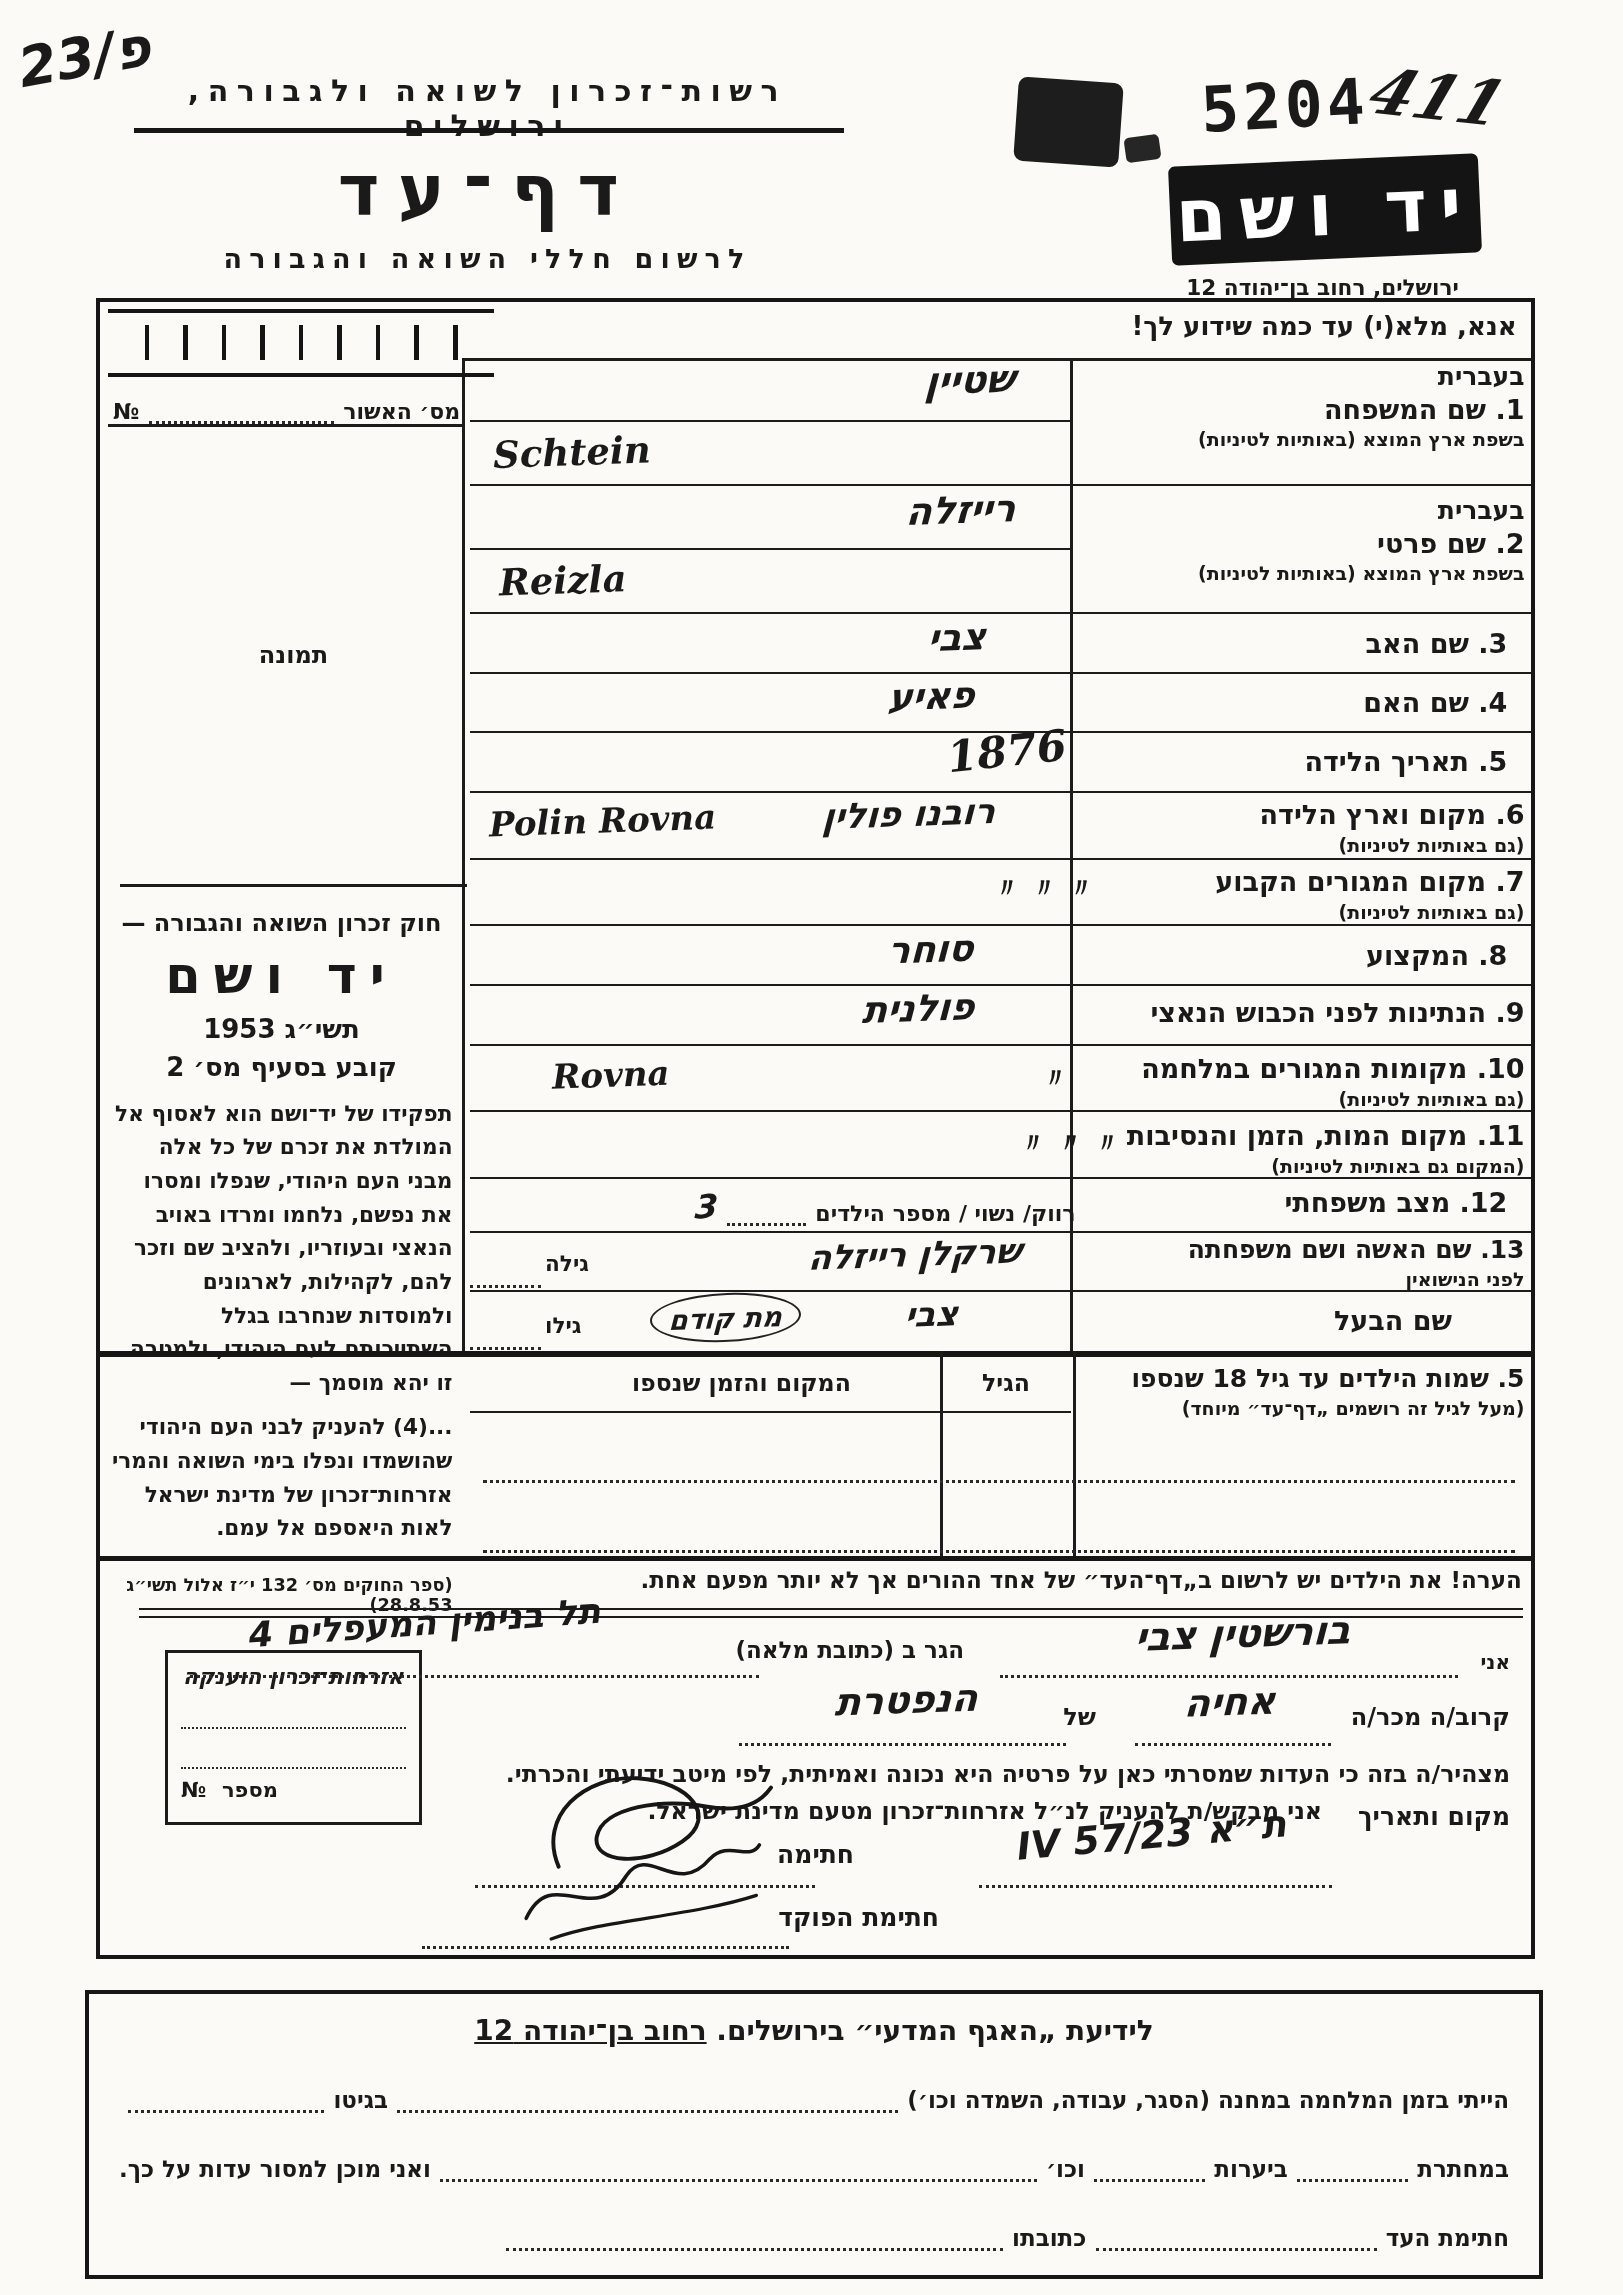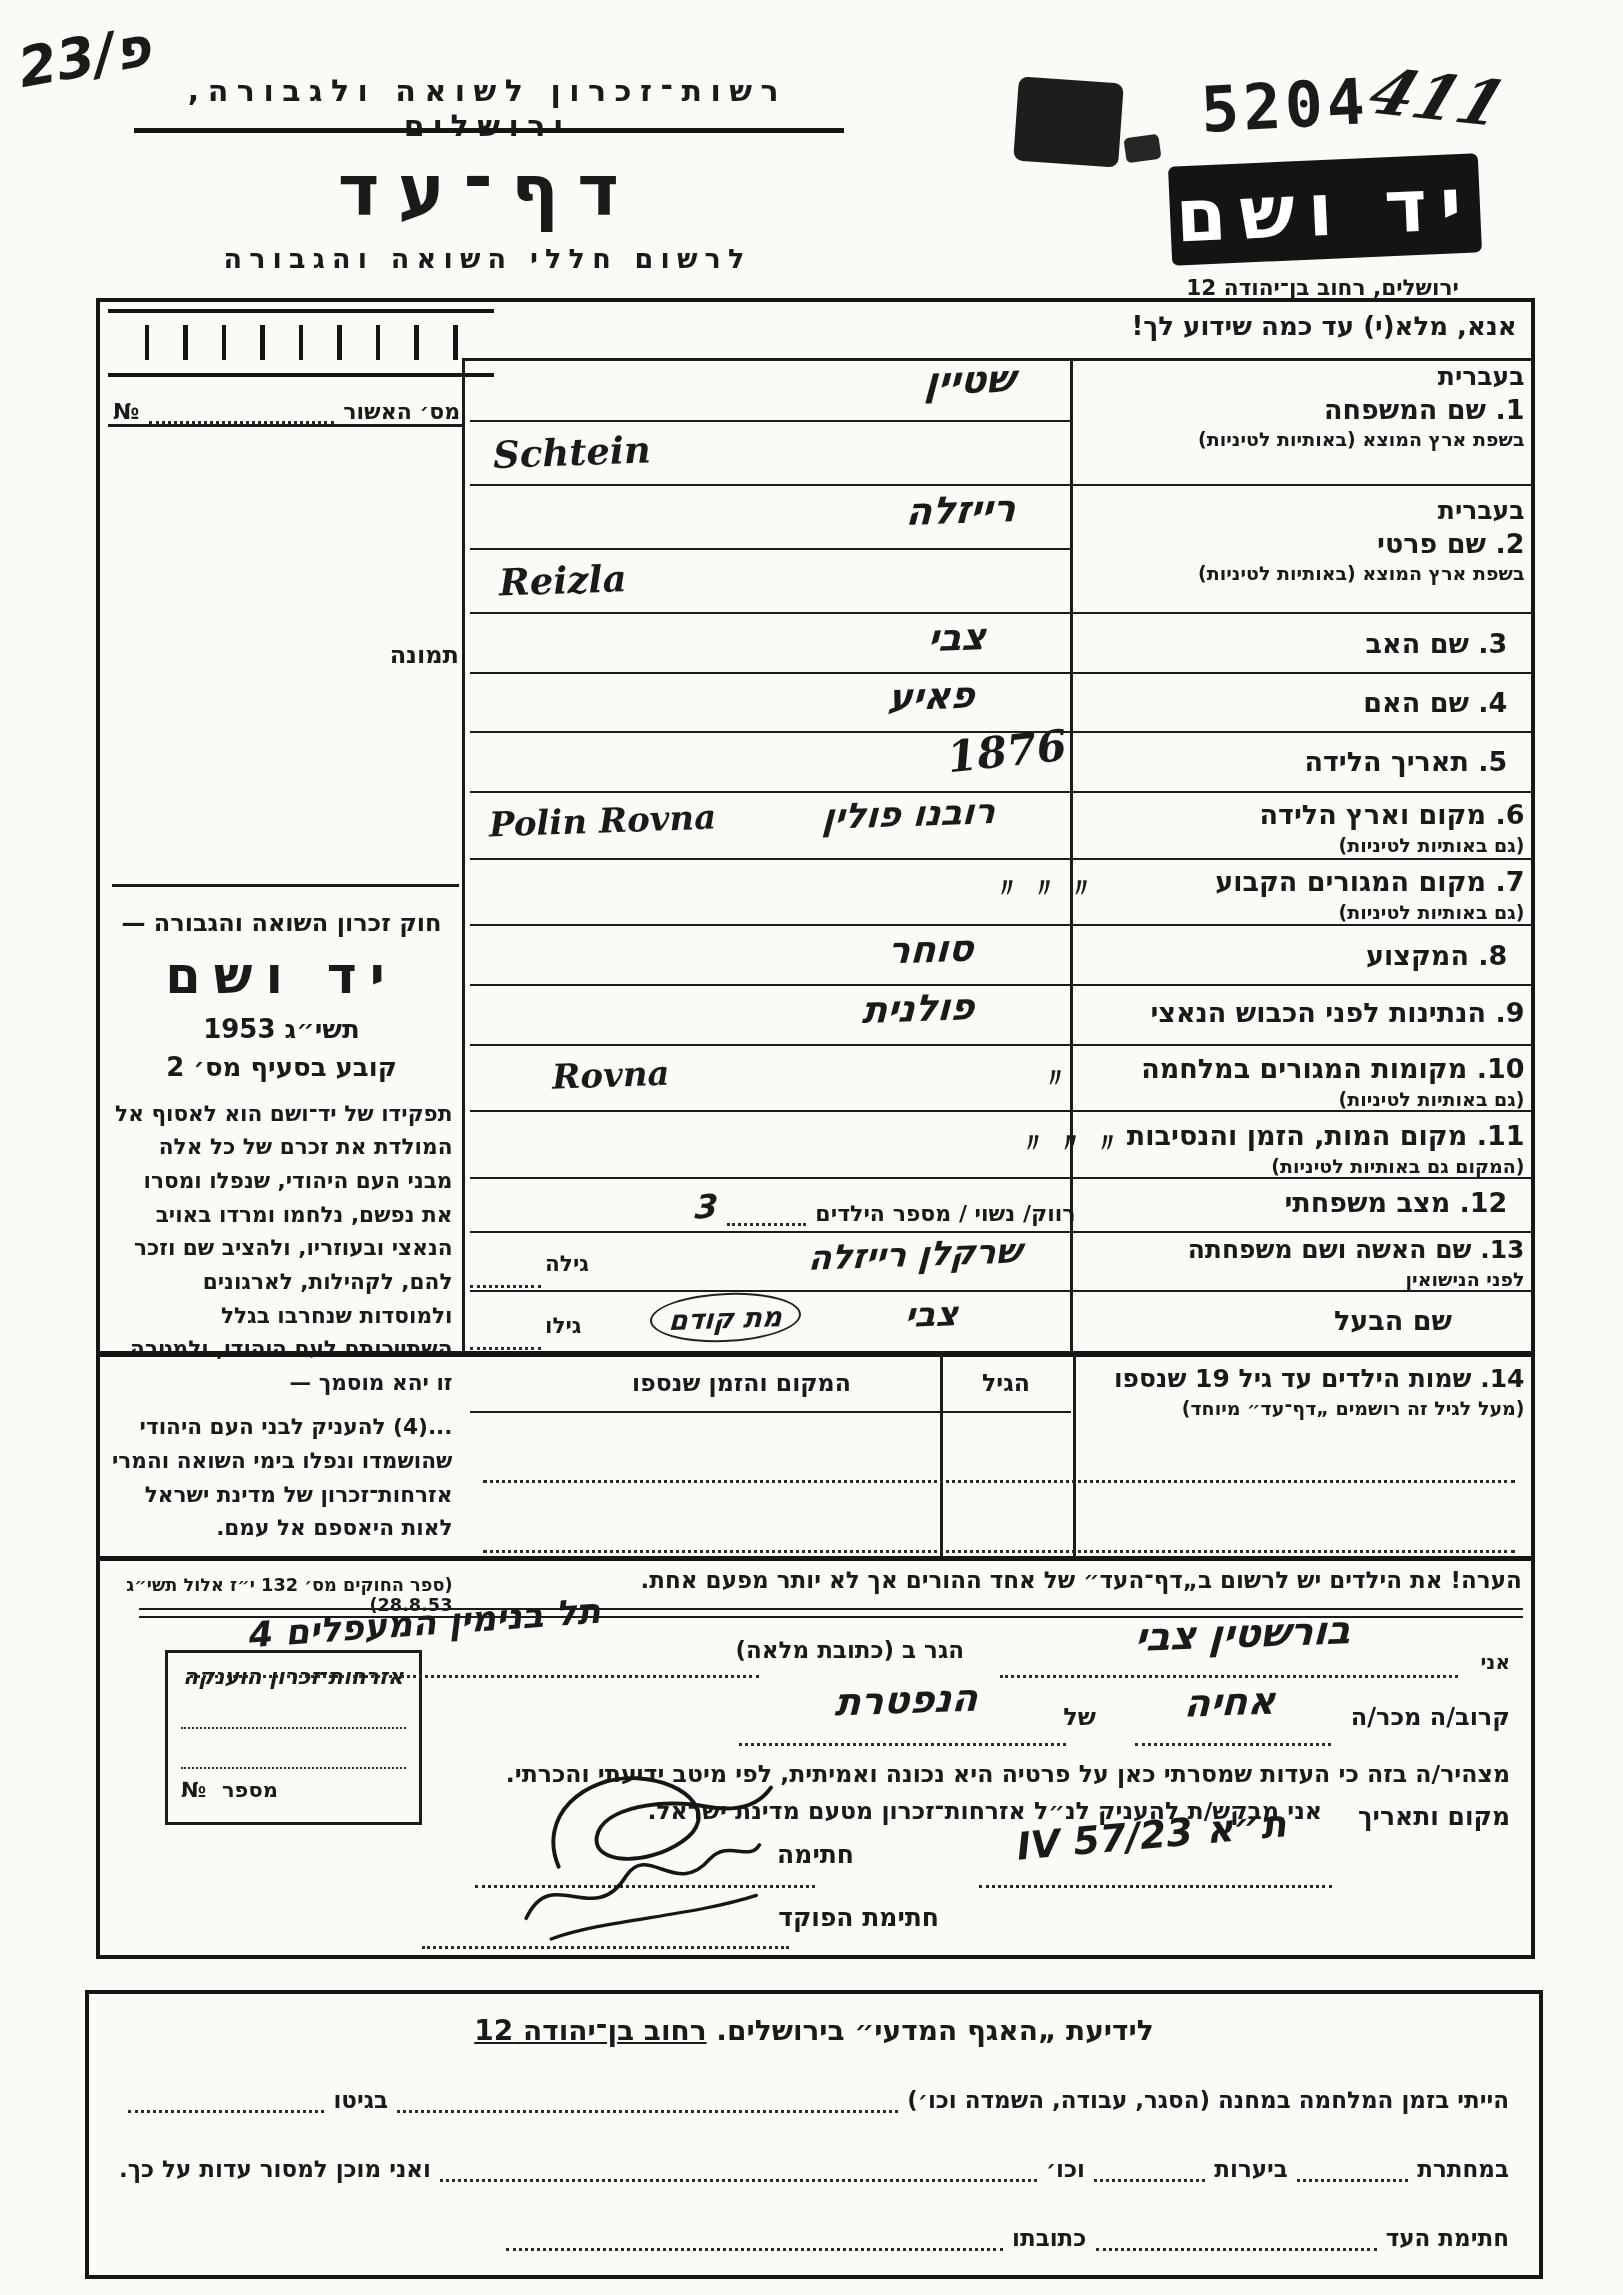--- a/index.html
+++ b/index.html
@@ -71,22 +71,22 @@
         <div class="tick"></div>
       <div class="tick"></div>
     </div>
 
     <div class="abs flexrow" style="top:80px;left:7.9px;width:347px;height:42px;border-bottom:3.3px solid #1c1c1c;font-size:22px;font-weight:800;padding:0 5.2px;">
       <span>מס׳ האשור</span>
       <span class="dotfill"></span>
       <span>№</span>
     </div>
 
-    <div class="abs" style="top:124px;left:12px;width:347px;height:458px;border-bottom:3.3px solid #1c1c1c;
-         display:flex;align-items:center;justify-content:flex-start;">
+    <div class="abs" style="top:124px;left:20px;width:347px;height:458px;border-bottom:3.3px solid #1c1c1c;
+         display:flex;align-items:center;justify-content:center;">
       <span class="b8" style="font-size:24px;">תמונה</span>
     </div>
 
     <div class="abs ctr" style="top:607px;left:10.5px;width:342px;">
       <div class="b9" style="font-size:24px;">חוק זכרון השואה והגבורה —</div>
       <div class="b9" style="font-size:51px;letter-spacing:13px;margin-top:9.2px;">יד ושם</div>
       <div class="b8" style="font-size:26px;margin-top:9.2px;">תשי״ג 1953</div>
       <div class="b8" style="font-size:26px;margin-top:7.9px;">קובע בסעיף מס׳ 2</div>
       <div class="rgt" style="font-size:21.6px;line-height:1.56;margin-top:14.4px;font-weight:600;">תפקידו של יד־ושם הוא לאסוף אל המולדת את זכרם של כל אלה מבני העם היהודי, שנפלו ומסרו את נפשם, נלחמו ומרדו באויב הנאצי ובעוזריו, ולהציב שם וזכר להם, לקהילות, לארגונים ולמוסדות שנחרבו בגלל השתייכותם לעם היהודי, ולמטרה זו יהא מוסמך —</div>
       <div class="rgt" style="font-size:21.6px;line-height:1.56;margin-top:10.5px;font-weight:600;">‏...(4) להעניק לבני העם היהודי שהושמדו ונפלו בימי השואה והמרי אזרחות־זכרון של מדינת ישראל לאות היאספם אל עמם.</div>
@@ -194,21 +194,21 @@
 
     <div class="abs hw ctr" style="top:992px;left:779px;width:105px;font-size:34px;">צבי</div>
     <div class="abs hw" style="top:991px;left:550px;">
       <span class="circled" style="font-size:27.5px;">מת קודם</span>
     </div>
     <div class="abs b8" style="top:1011px;left:445px;font-size:21.6px;">גילו</div>
     <div class="dot" style="top:1045px;left:370px;width:71px;"></div>
 
     <div class="thick" style="top:1049px;left:0;right:0;"></div>
     <div class="abs rgt" style="top:1062px;right:6.5px;width:445px;">
-      <div class="lbl" style="font-size:25px;">14. שמות הילדים עד גיל 19 שנספו</div>
+      <div class="lbl" style="font-size:25px;">5. שמות הילדים עד גיל 18 שנספו</div>
       <div class="sublbl">(מעל לגיל זה רושמים „דף־עד״ מיוחד)</div>
     </div>
     <div class="abs ctr b8" style="top:1067px;left:458px;width:367px;font-size:23.6px;">המקום והזמן שנספו</div>
     <div class="abs ctr b8" style="top:1067px;left:844px;width:124px;font-size:23.6px;">הגיל</div>
     <div class="rule" style="top:1109px;left:370px;width:601px;"></div>
     <div class="vline" style="left:840px;top:1049px;height:206px;border-left-width:3.9px;"></div>
     <div class="vline" style="left:973px;top:1049px;height:206px;border-left-width:3.9px;"></div>
     <div class="dot" style="top:1178px;left:383px;right:15.7px;"></div>
     <div class="dot" style="top:1248px;left:383px;right:15.7px;"></div>
     <div class="thick" style="top:1254px;left:0;right:0;height:5.2px;"></div>

